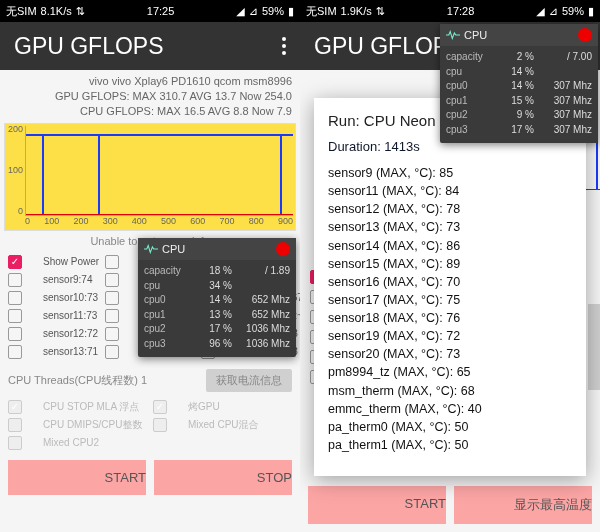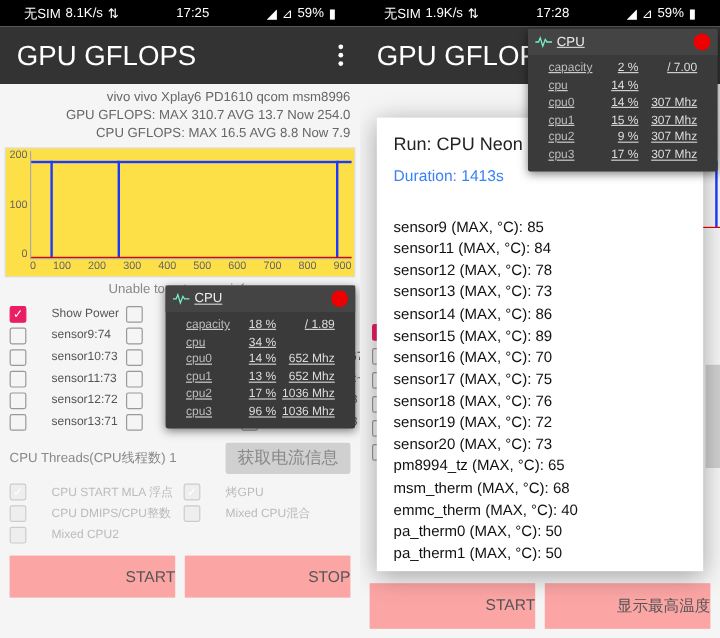--- a/index.html
+++ b/index.html
@@ -1,54 +1,54 @@
 <!DOCTYPE html>
 <html><head>
 <meta charset="utf-8">
 <style>
   * { margin: 0; padding: 0; box-sizing: border-box; font-family: Arial, sans-serif; }
   body { width: 600px; height: 532px; display: flex; background: #fff; overflow: hidden; }
   .screen { width: 300px; height: 532px; position: relative; background: #f5f5f5; overflow: hidden; }
-  .status-bar { height: 22px; background: #000; color: #fff; display: flex; align-items: center; justify-content: space-between; font-size: 11px; padding: 0 20px; }
+  .status-bar { height: 22px; background: #000; color: #fff; display: flex; align-items: center; justify-content: space-between; font-size: 11px; padding: 0 6px; }
   .status-left, .status-right { display: flex; align-items: center; gap: 4px; }
   .app-bar { height: 48px; background: #333; color: #fff; display: flex; align-items: center; justify-content: space-between; padding: 0 14px; font-size: 23px; font-weight: 400; }
   .menu-dots { display: flex; flex-direction: column; gap: 3px; cursor: pointer; }
   .menu-dots span { width: 4px; height: 4px; background: #fff; border-radius: 50%; }
   .info-block { padding: 4px 8px; font-size: 11px; color: #666; text-align: right; line-height: 1.35; }
   .chart-area { height: 108px; background: #fde047; border: 1px solid #ddd; margin: 0 4px; position: relative; }
   .chart-axis { position: absolute; left: 0; top: 0; bottom: 14px; width: 20px; display: flex; flex-direction: column; justify-content: space-between; font-size: 9px; color: #666; text-align: right; padding-right: 2px; }
   .chart-plot { position: absolute; left: 20px; right: 2px; top: 2px; bottom: 14px; border-left: 1px solid #aaa; border-bottom: 1px solid #aaa; }
   .chart-line-blue { position: absolute; left: 0; right: 0; top: 8px; height: 2px; background: #1b3aff; }
   .chart-spike { position: absolute; top: 8px; bottom: 0; width: 2px; background: #1b3aff; }
   .chart-line-red { position: absolute; left: 0; right: 0; bottom: 0; height: 1px; background: #e00000; }
   .chart-xaxis { position: absolute; left: 20px; right: 2px; bottom: 0; height: 14px; display: flex; justify-content: space-between; font-size: 9px; color: #666; }
   .power-msg { font-size: 11px; color: #888; text-align: center; padding: 4px 0; }
   .checkbox-grid { padding: 4px 8px; display: grid; grid-template-columns: repeat(3, 1fr); gap: 4px 6px; font-size: 10px; color: #555; }
   .cb-item { display: flex; align-items: center; gap: 21px; white-space: nowrap; }
   .cb { width: 14px; height: 14px; border: 1.5px solid #999; border-radius: 2px; display: inline-flex; align-items: center; justify-content: center; cursor: pointer; flex-shrink: 0; }
   .cb.checked { background: #e91e63; border-color: #e91e63; }
   .cb.checked::after { content: "✓"; color: #fff; font-size: 10px; }
   .cb.disabled { border-color: #ccc; background: #eee; }
   .threads-row { padding: 6px 8px; display: flex; align-items: center; justify-content: space-between; font-size: 11px; color: #888; }
-  .threads-btn { background: #d0d0d0; color: #888; padding: 4px 10px; font-size: 14px; border-radius: 2px; }
+  .threads-btn { background: #d0d0d0; color: #888; padding: 4px 10px; font-size: 11px; border-radius: 2px; }
   .option-grid { padding: 2px 8px 6px; display: grid; grid-template-columns: repeat(2, 1fr); gap: 4px 6px; font-size: 10px; color: #bbb; }
   .bottom-btns { display: flex; gap: 8px; padding: 4px 8px 8px; }
   .btn { flex: 1; background: #fca5a5; color: #555; text-align: right; padding: 10px 0; font-size: 13px; cursor: pointer; }
-  .cpu-panel { position: absolute; background: #3a3a3a; color: #ccc; font-size: 10px; border-radius: 2px; box-shadow: 0 2px 8px rgba(0,0,0,0.5); width: 158px; text-decoration: underline; }
+  .cpu-panel { position: absolute; background: #3a3a3a; color: #ccc; font-size: 10px; border-radius: 2px; box-shadow: 0 2px 8px rgba(0,0,0,0.5); width: 158px; }
   .cpu-panel-header { display: flex; align-items: center; justify-content: space-between; padding: 4px 6px; background: #444; }
   .cpu-panel-header .title { display: flex; align-items: center; gap: 4px; font-size: 11px; color: #eee; }
   .rec-dot { width: 14px; height: 14px; background: #e00; border-radius: 50%; }
-  .cpu-panel-body { padding: 4px 17px 6px; }
+  .cpu-panel-body { padding: 4px 6px 6px; }
   .cpu-row { display: flex; justify-content: space-between; line-height: 1.45; }
   .cpu-row .label { width: 46px; color: #bbb; }
   .cpu-row .v1 { width: 40px; text-align: right; color: #ddd; }
   .cpu-row .v2 { width: 56px; text-align: right; color: #ddd; }
   .results-dialog { position: absolute; left: 14px; right: 14px; top: 98px; bottom: 56px; background: #fff; box-shadow: 0 4px 20px rgba(0,0,0,0.35); padding: 14px 14px; overflow: hidden; z-index: 5; }
   .results-title { font-size: 15px; font-weight: 400; color: #222; margin-bottom: 10px; }
-  .results-duration { font-size: 13px; color: #3b82f6; margin-bottom: 26px; }
+  .results-duration { font-size: 13px; color: #0f172a; margin-bottom: 10px; }
   .results-list { font-size: 12.5px; color: #111; line-height: 1.45; }
   .overlay-cb-col { position: absolute; left: 10px; top: 270px; display: flex; flex-direction: column; gap: 6px; z-index: 2; }
   .side-btn-strip { position: absolute; right: 0; top: 304px; width: 12px; height: 86px; background: #cfcfcf; z-index: 2; }
   .right-mini-chart { position: absolute; right: 0; top: 130px; width: 20px; height: 60px; background: #f8f8f8; z-index: 1; }
   .right-mini-chart .spike { position: absolute; bottom: 0; right: 2px; width: 2px; height: 56px; background: #1b3aff; }
   .right-mini-chart .red { position: absolute; bottom: 0; left: 0; right: 0; height: 1px; background: #e00; }
   .pulse-icon { width: 14px; height: 10px; }
 </style>
 </head>
 <body>
@@ -189,21 +189,21 @@
     </div>
 
   <div class="threads-row">
     <span>CPU Threads(CPU线程数) 1</span>
     <span class="threads-btn">获取电流信息</span>
   </div>
 
   <div class="option-grid" id="left-options">
       <div class="cb-item">
         <span class="cb disabled checked"></span>
-        <span>CPU START MLA 浮点</span>
+        <span>CPU STOP MLA 浮点</span>
       </div>
       <div class="cb-item">
         <span class="cb disabled checked"></span>
         <span>烤GPU</span>
       </div>
       <div class="cb-item">
         <span class="cb disabled"></span>
         <span>CPU DMIPS/CPU整数</span>
       </div>
       <div class="cb-item">

